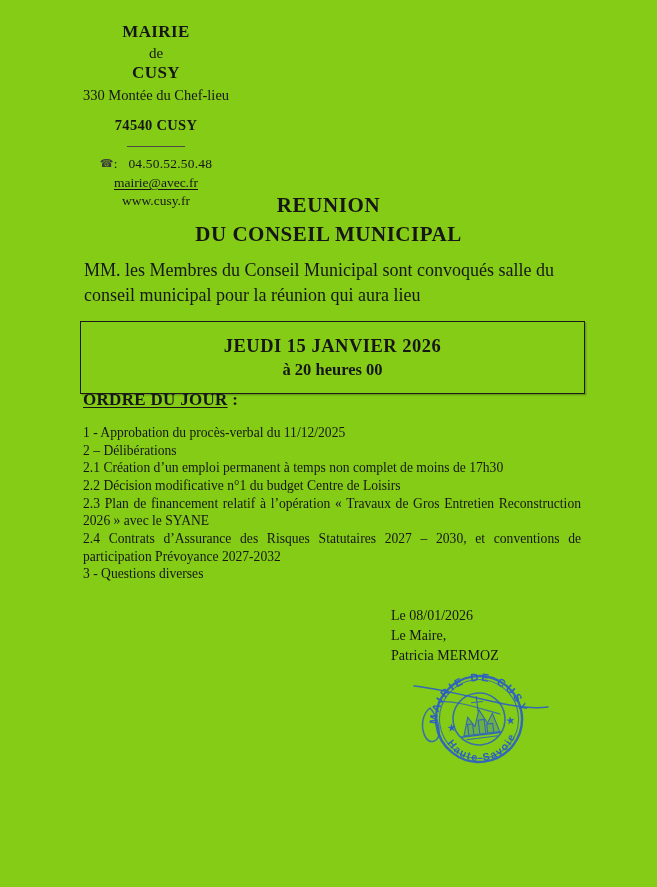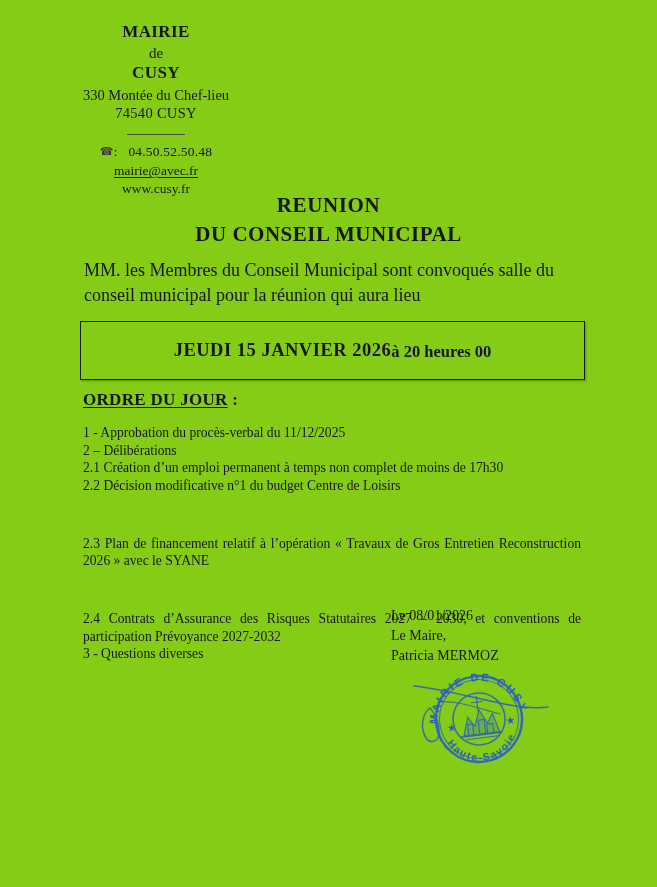--- a/index.html
+++ b/index.html
@@ -42,22 +42,23 @@
     font-weight: bold;
     letter-spacing: 0.4px;
     margin-top: 1px;
   }
   .lh-addr {
     font-size: 14.5px;
     margin-top: 3px;
   }
   .lh-city {
     font-size: 14.5px;
-    margin-top: 1px;
+    margin-top: 13px;
     letter-spacing: 0.3px;
+    font-weight: bold;
   }
   .lh-rule {
     width: 58px;
     height: 0;
     border-top: 1px solid #4a4a4a;
     margin: 11px auto 9px auto;
   }
   .lh-phone {
     font-size: 13.5px;
     letter-spacing: 0.2px;
@@ -108,25 +109,25 @@
     font-size: 18px;
     line-height: 1.40;
   }
 
   
   .date-box {
     position: absolute;
     left: 80px;
     top: 321px;
     width: 505px;
-    height: 59px;
+    height: 73px;
     border: 1.3px solid #1a1a1a;
     box-sizing: border-box;
     display: flex;
-    flex-direction: row;
+    flex-direction: column;
     align-items: center;
     justify-content: center;
     box-shadow: 1.5px 1.5px 0 rgba(0,0,0,0.20);
   }
   .date-box .d1 {
     font-size: 18.5px;
     font-weight: bold;
     letter-spacing: 0.5px;
   }
   .date-box .d2 {
@@ -158,21 +159,20 @@
     padding: 0;
   }
   .agenda-item {
     font-size: 13.6px;
     line-height: 1.30;
     margin: 0;
   }
   .agenda-item.justified {
     text-align: justify;
     text-justify: inter-word;
-    margin-top: 40px;
   }
 
   
   .signature {
     position: absolute;
     left: 391px;
     top: 606px;
     font-size: 14px;
     line-height: 1.42;
   }

